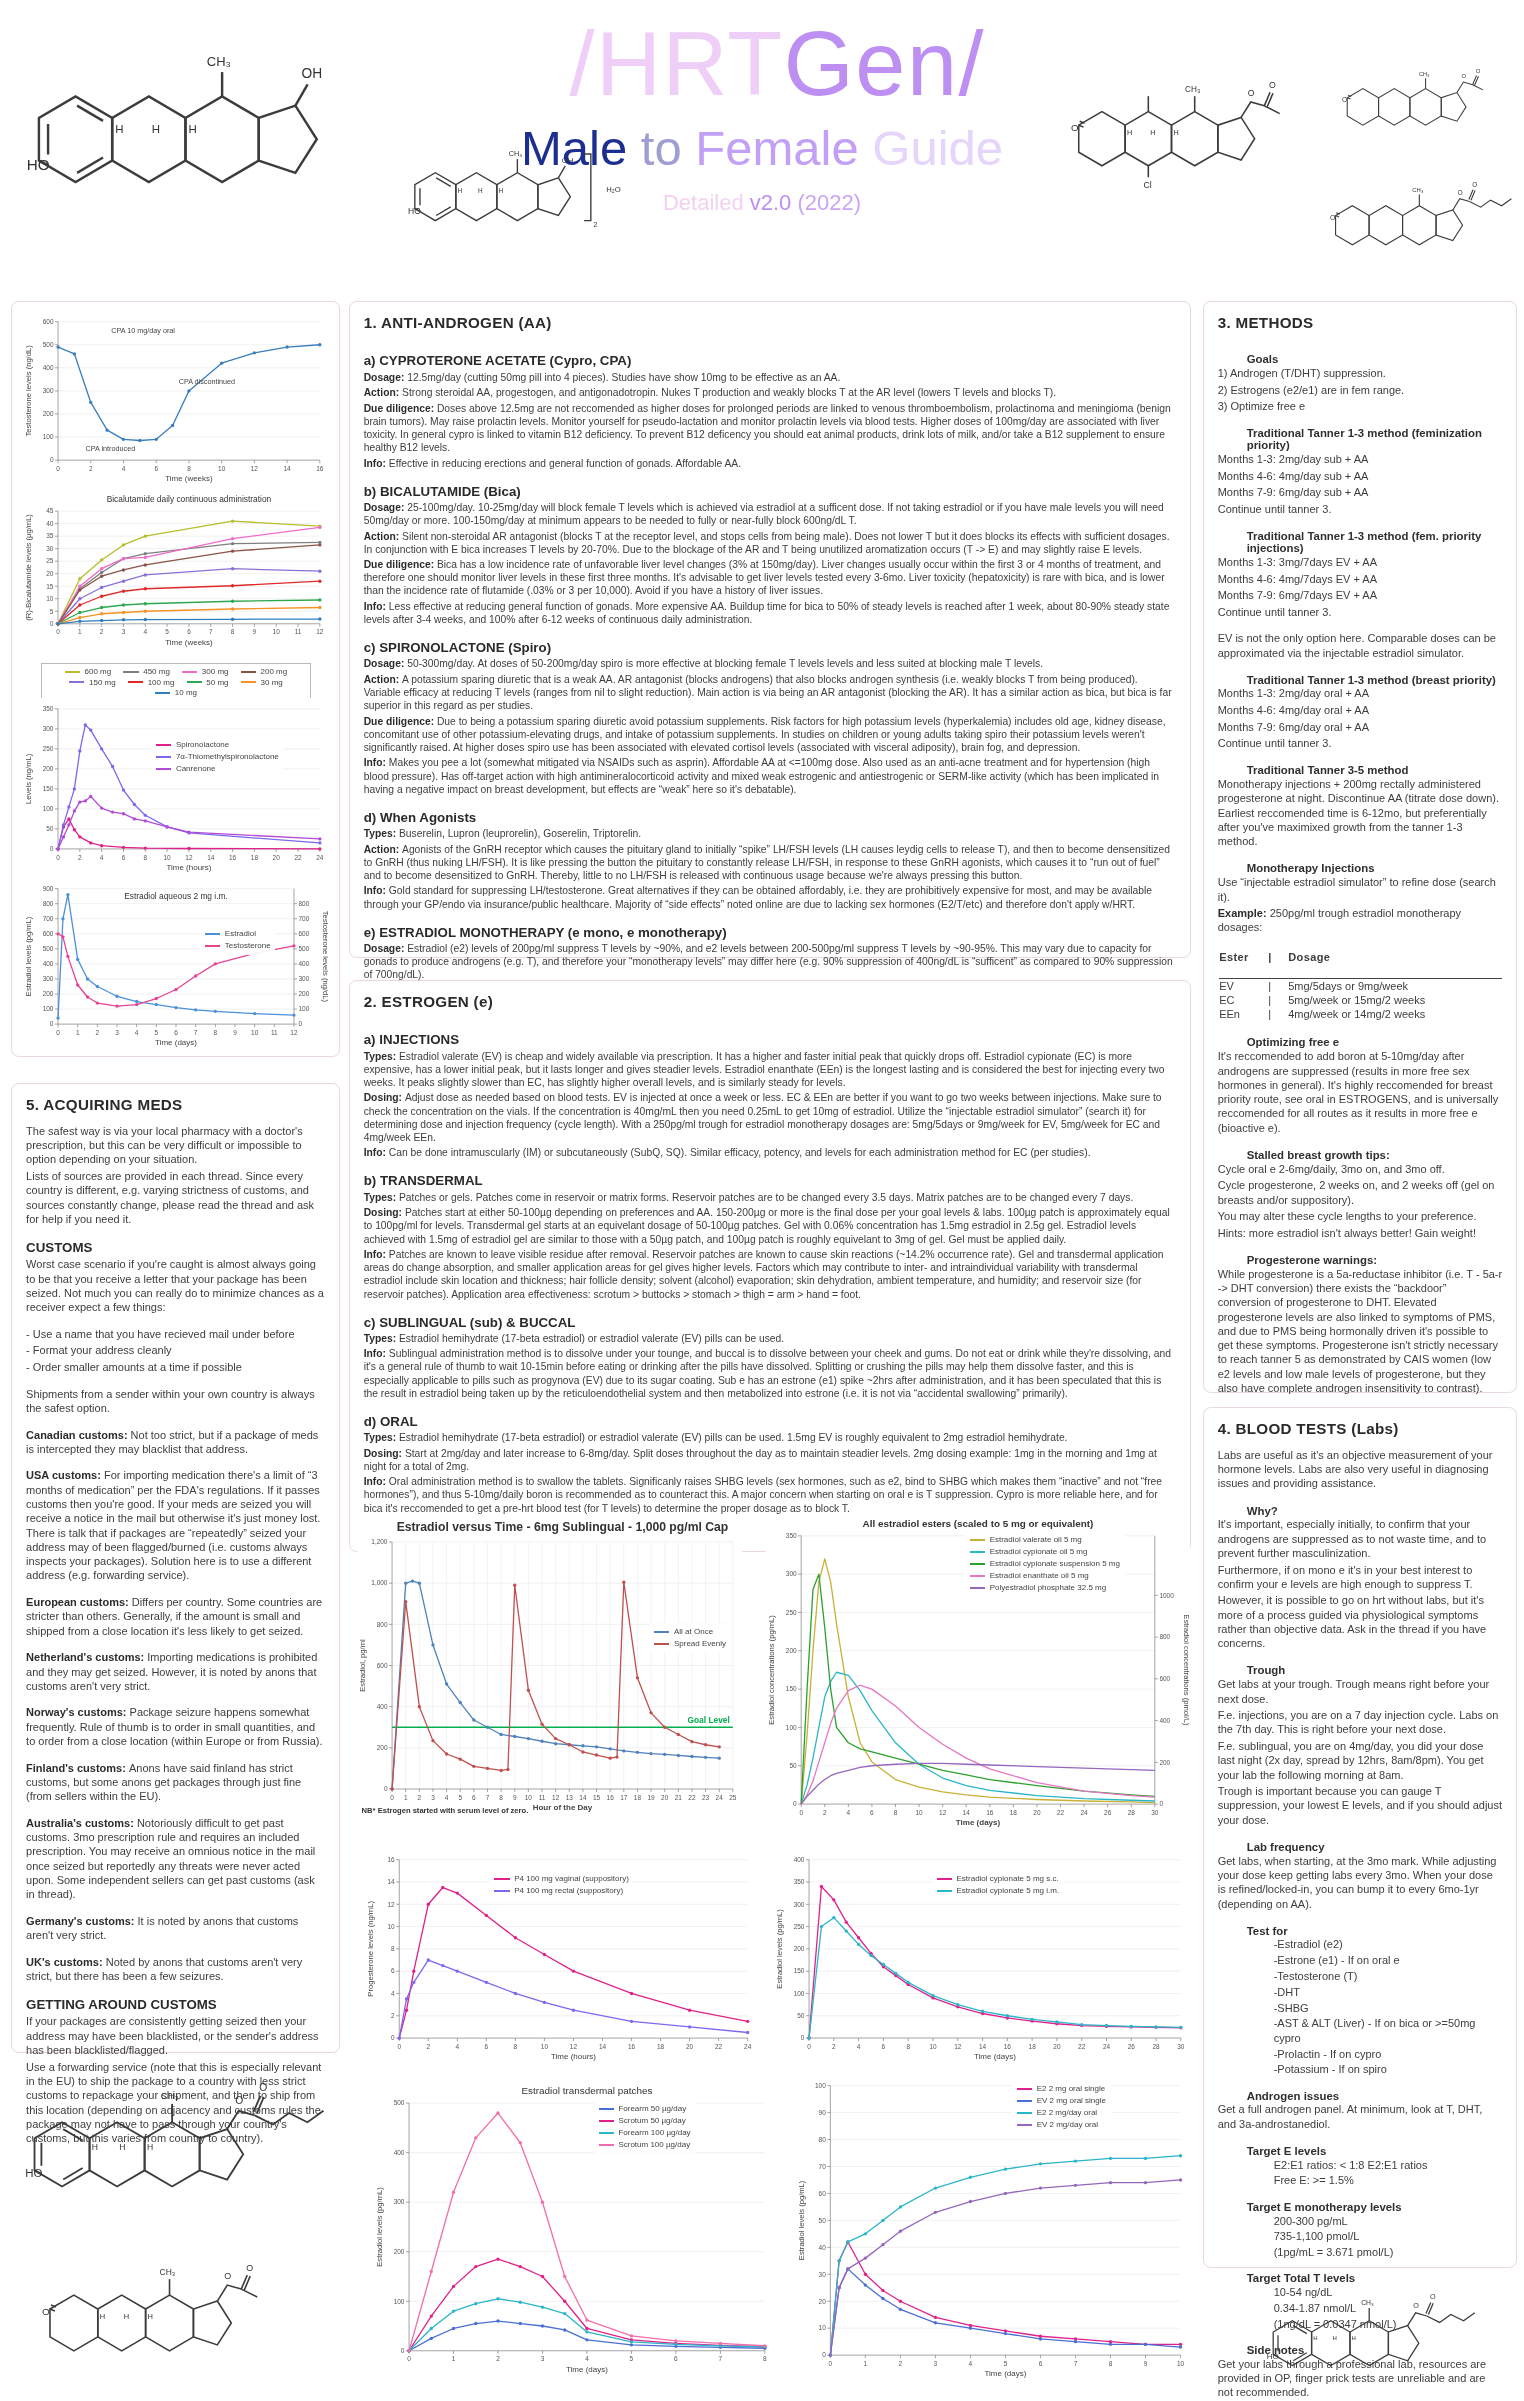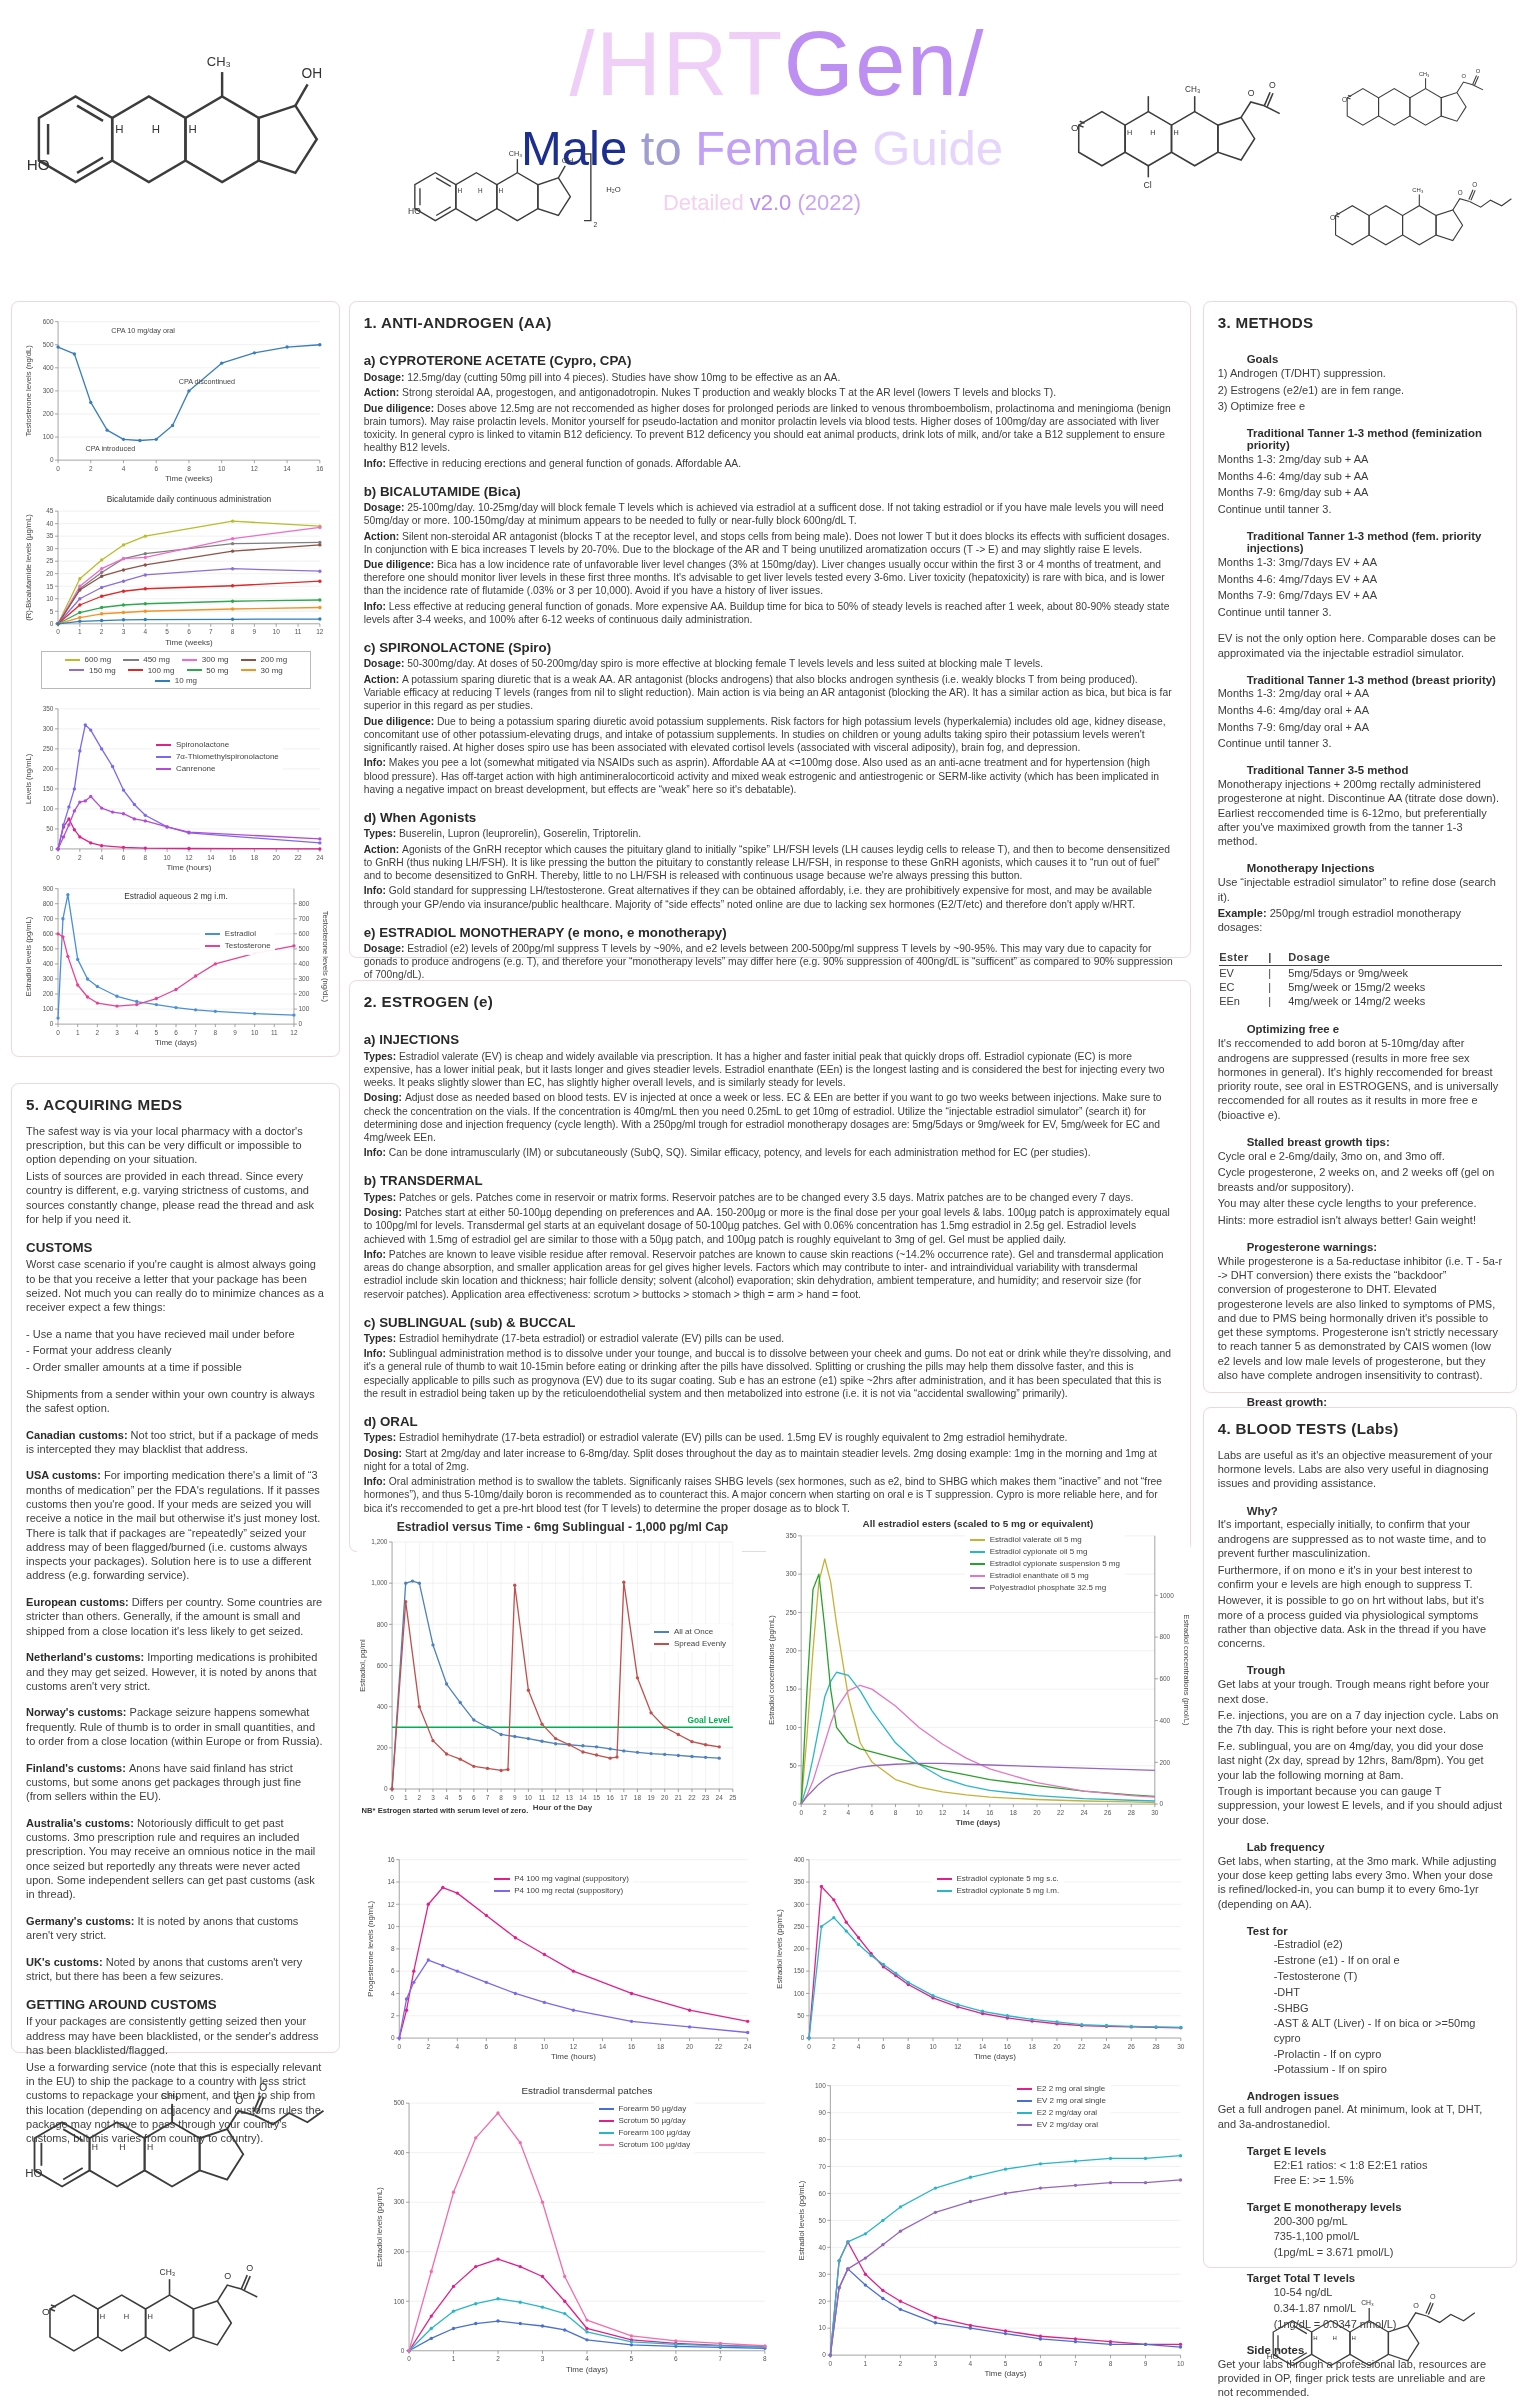--- a/index.html
+++ b/index.html
@@ -27,28 +27,28 @@
   .p{margin:0 0 2.3px 0;}
   .p b{color:#2c2c2c;}
   .gap{height:10px;}
   .li{padding-left:56px;margin-bottom:1.5px;}
   .col-mid .p{font-size:10.3px;line-height:1.28;text-align:left;}
   .col-right .p,.col-right .li{font-size:11px;line-height:1.3;}
   .col-left .p,.col-left .li{font-size:11px;line-height:1.3;}
   .etable{margin:3px 0 4.6px 1.5px;font-size:11px;}
   .erow{display:grid;grid-template-columns:49px 20px 1fr;padding:0.8px 0;}
   .ehead{font-weight:700;letter-spacing:0.4px;}
-  .ehead .ecell{border-bottom:1.1px solid #444;padding-bottom:2px;}
+  .ehead .ecell{border-bottom:1.1px solid #444;padding-bottom:15px;}
   
   .chart{position:absolute;background:#fff;}
   .chart svg{display:block;}
   .legend-inside{position:absolute;background:rgba(255,255,255,.92);font-size:8px;color:#444;padding:2.3px 4.6px;line-height:1.5;}
   .lg-row{display:flex;align-items:center;white-space:nowrap;}
   .lg-swatch{display:inline-block;width:15.2px;height:0;border-top-style:solid;border-top-width:2.3px;margin-right:4.6px;position:relative;}
-  .legend-below{border:0.8px solid #b9b9b9;margin:1px auto 0 auto;width:88%;display:flex;flex-wrap:wrap;justify-content:center;column-gap:12.2px;row-gap:1.5px;padding:3px 4.6px;font-size:8px;color:#444;background:#fff;box-sizing:border-box;}
+  .legend-below{border:0.8px solid #b9b9b9;margin:13px auto 0 auto;width:88%;display:flex;flex-wrap:wrap;justify-content:center;column-gap:12.2px;row-gap:1.5px;padding:3px 4.6px;font-size:8px;color:#444;background:#fff;box-sizing:border-box;}
   .chart-note{position:absolute;left:4.6px;bottom:0;font-size:7.6px;font-weight:700;color:#333;}
   
   .struct{position:absolute;}
   .struct svg{width:100%;height:100%;}
 </style>
 </head>
 <body>
 
 <div class="abs" id="masthead">
   <div id="title-line"><span id="title-hrt">/HRT</span><span id="title-gen">Gen/</span></div>

